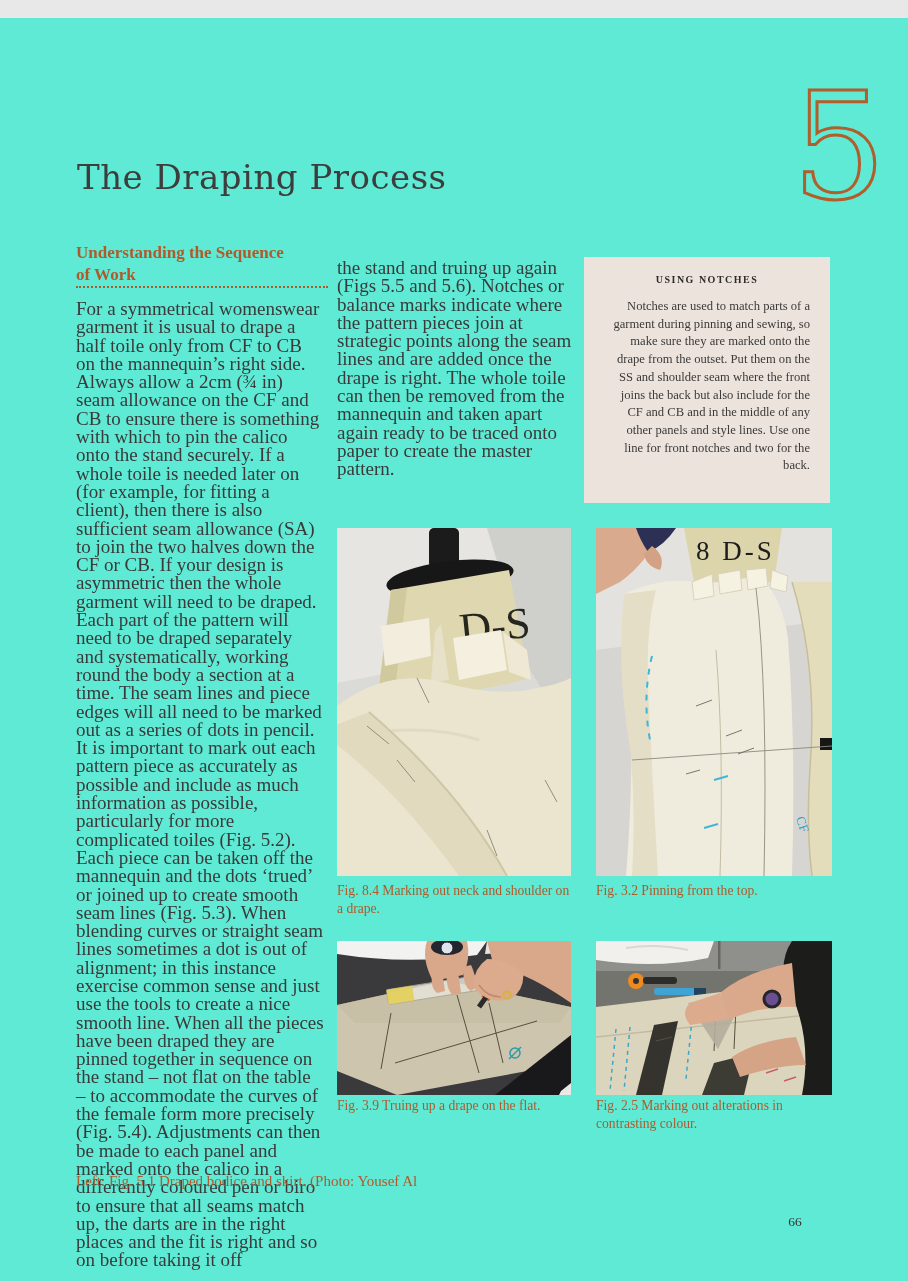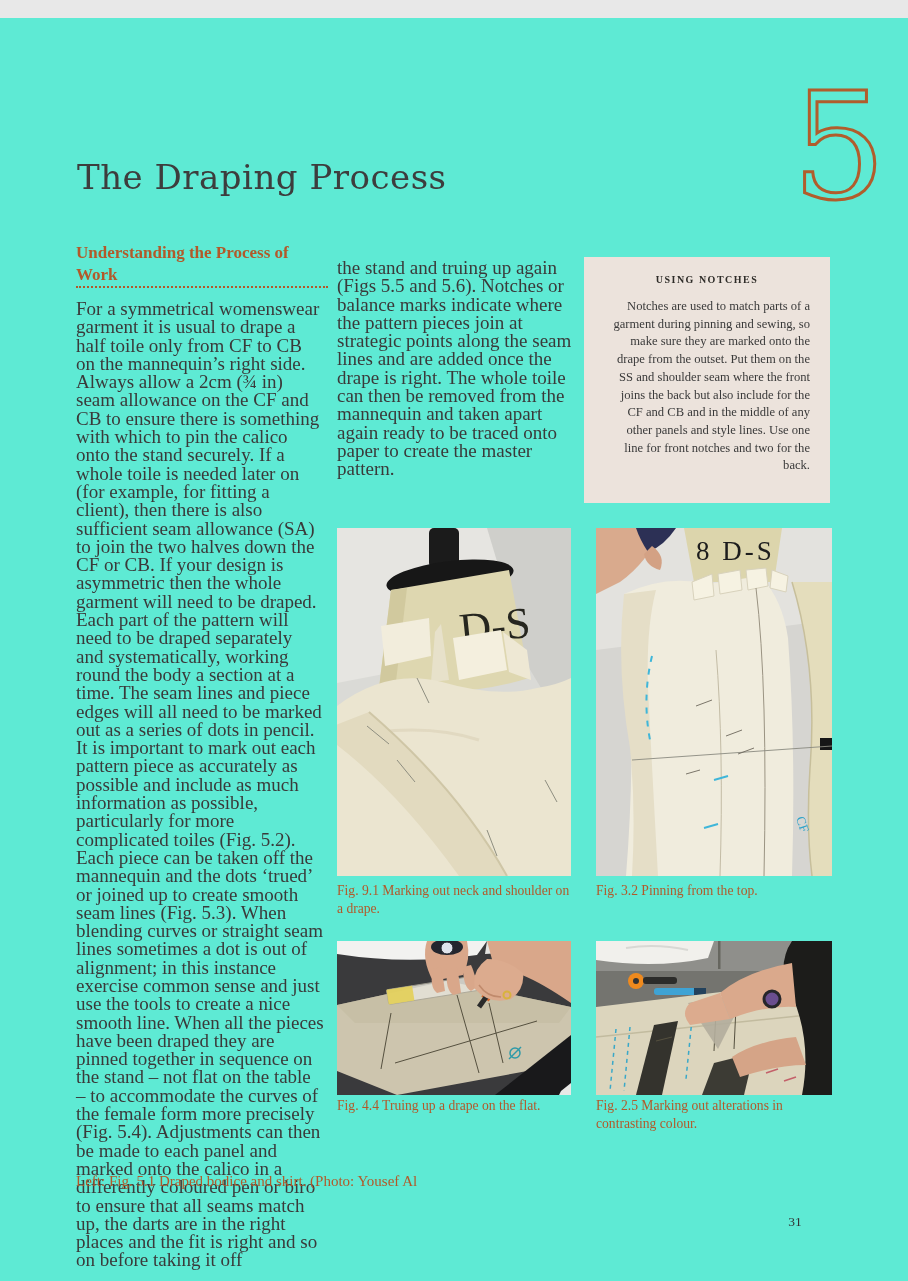--- a/index.html
+++ b/index.html
@@ -74,21 +74,21 @@
 </style>
 </head>
 <body>
 
 <div class="page">
 
   <h1 class="abs page-title">The Draping Process</h1>
 
   <div class="abs chapter-number">5</div>
 
-  <h2 class="abs section-heading" style="margin:0;">Understanding the Process of Work</h2>
+  <h2 class="abs section-heading" style="margin:0;">Understanding the Sequence of Work</h2>
   <div class="abs dotted-rule"></div>
 
   <p class="abs body-col col-left" style="margin:0;">For a symmetrical womenswear garment it is usual to drape a half toile only from CF to CB on the mannequin’s right side. Always allow a 2cm (¾ in) seam allowance on the CF and CB to ensure there is something with which to pin the calico onto the stand securely. If a whole toile is needed later on (for example, for fitting a client), then there is also sufficient seam allowance (SA) to join the two halves down the CF or CB. If your design is asymmetric then the whole garment will need to be draped. Each part of the pattern will need to be draped separately and systematically, working round the body a section at a time. The seam lines and piece edges will all need to be marked out as a series of dots in pencil. It is important to mark out each pattern piece as accurately as possible and include as much information as possible, particularly for more complicated toiles (Fig. 5.2). Each piece can be taken off the mannequin and the dots ‘trued’ or joined up to create smooth seam lines (Fig. 5.3). When blending curves or straight seam lines sometimes a dot is out of alignment; in this instance exercise common sense and just use the tools to create a nice smooth line. When all the pieces have been draped they are pinned together in sequence on the stand – not flat on the table – to accommodate the curves of the female form more precisely (Fig. 5.4). Adjustments can then be made to each panel and marked onto the calico in a differently coloured pen or biro to ensure that all seams match up, the darts are in the right places and the fit is right and so on before taking it off</p>
 
   <p class="abs body-col col-mid" style="margin:0;">the stand and truing up again (Figs 5.5 and 5.6). Notches or balance marks indicate where the pattern pieces join at strategic points along the seam lines and are added once the drape is right. The whole toile can then be removed from the mannequin and taken apart again ready to be traced onto paper to create the master pattern.</p>
 
   <div class="abs sidebar-box">
     <div class="sidebar-title">USING NOTCHES</div>
     <p class="sidebar-body">Notches are used to match parts of a garment during pinning and sewing, so make sure they are marked onto the drape from the outset. Put them on the SS and shoulder seam where the front joins the back but also include for the CF and CB and in the middle of any other panels and style lines. Use one line for front notches and two for the back.</p>
   </div>
@@ -153,21 +153,21 @@
         <line x1="142" y1="226" x2="158" y2="220"></line>
         <line x1="90" y1="246" x2="104" y2="242"></line>
       </g>
       <text x="200" y="290" font-size="13" fill="#2fa3c8" transform="rotate(72 200 290)">CF</text>
       <path d="M0 0 L66 0 Q52 34 24 54 L0 66 Z" fill="#d9aa8d"></path>
       <path d="M40 0 L80 0 Q68 18 52 24 Q44 12 40 0 Z" fill="#2c3055"></path>
       <path d="M56 18 Q70 28 64 42 Q50 38 48 26 Z" fill="#d3a184"></path>
     </svg>
   </div>
 
-  <p class="abs caption cap52" style="margin:0;">Fig. 9.1 Marking out neck and shoulder on a drape.</p>
+  <p class="abs caption cap52" style="margin:0;">Fig. 8.4 Marking out neck and shoulder on a drape.</p>
   <p class="abs caption cap54" style="margin:0;">Fig. 3.2 Pinning from the top.</p>
 
   <div class="abs figure fig53">
     <svg viewBox="0 0 234 154" preserveAspectRatio="none">
       <rect width="234" height="154" fill="#3a3a3c"></rect>
       <path d="M0 0 L150 0 L140 14 Q70 24 0 13 Z" fill="#f2f2f0"></path>
       <path d="M150 0 L205 0 L196 10 L148 13 Z" fill="#e4e4e2"></path>
       <path d="M0 64 L110 40 L234 66 L234 122 L60 154 L0 130 Z" fill="#cdc5ae"></path>
       <path d="M0 64 L110 40 L234 66 L222 82 L18 82 Z" fill="#c3bba2" opacity="0.65"></path>
       <g stroke="#55503f" stroke-width="1" fill="none">
@@ -235,19 +235,19 @@
       </g>
       <path d="M196 0 L236 0 L236 154 L206 154 Q218 92 188 38 Q185 16 196 0 Z" fill="#1c1c1a"></path>
       <path d="M92 62 L150 52 L122 108 Z" fill="#b3ad9c" opacity="0.9"></path>
       <path d="M196 22 Q150 30 124 52 L134 78 Q170 64 200 66 Z" fill="#daa98c"></path>
       <path d="M124 52 L94 62 Q84 72 94 84 L134 78 Z" fill="#dcab8e"></path>
       <path d="M200 96 Q160 100 136 116 L144 136 Q180 124 210 124 Z" fill="#d5a487"></path>
       <circle cx="176" cy="58" r="8" fill="#6a4e8f" stroke="#26262a" stroke-width="3"></circle>
     </svg>
   </div>
 
-  <p class="abs caption cap53" style="margin:0;">Fig. 4.4 Truing up a drape on the flat.</p>
+  <p class="abs caption cap53" style="margin:0;">Fig. 3.9 Truing up a drape on the flat.</p>
   <p class="abs caption cap55" style="margin:0;">Fig. 2.5 Marking out alterations in contrasting colour.</p>
 
   <p class="abs footer-credit" style="margin:0;">Left: Fig. 5.1 Draped bodice and skirt. (Photo: Yousef Al</p>
-  <div class="abs page-number">31</div>
+  <div class="abs page-number">66</div>
 
 </div>
 
 </body></html>

